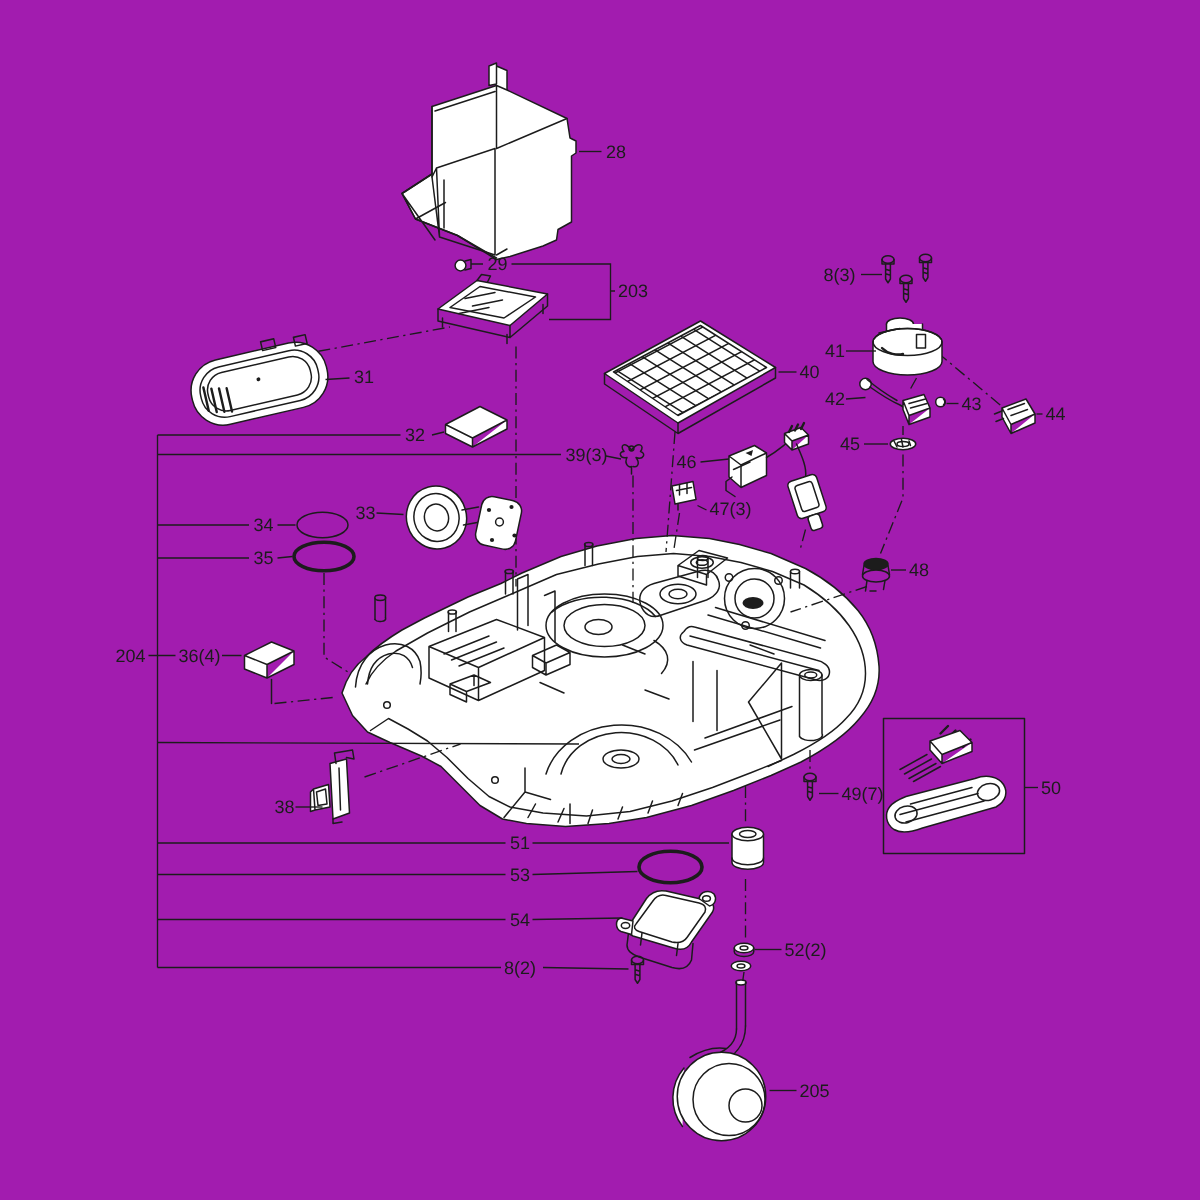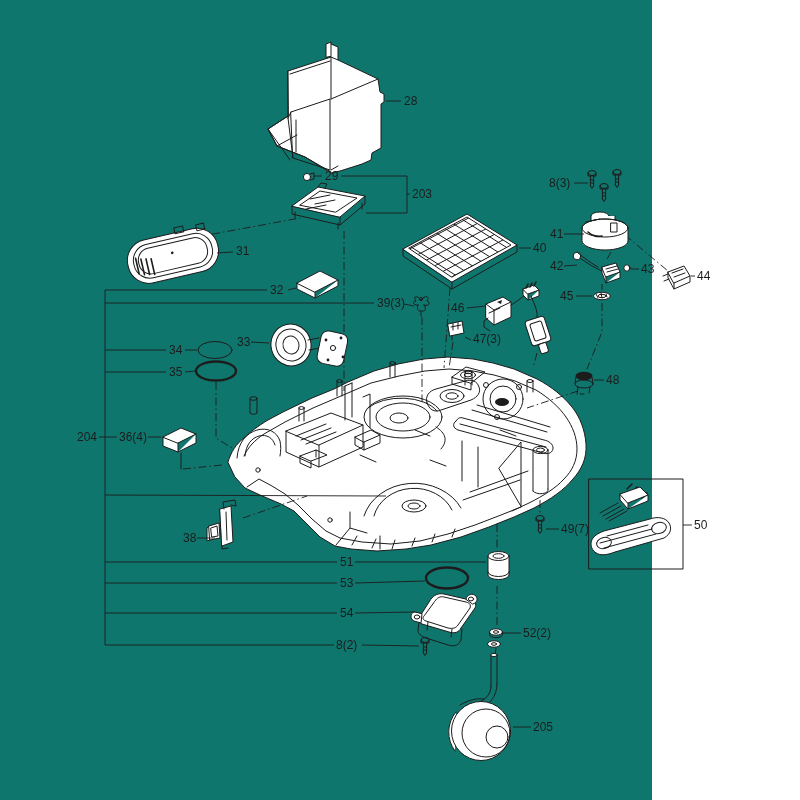--- a/index.html
+++ b/index.html
@@ -1,16 +1,16 @@
 <!DOCTYPE html>
 <html><head>
 <meta charset="utf-8">
 <style>
   html,body{margin:0;padding:0;background:#fff;}
-  #stage{width:652px;height:800px;position:relative;background:#0f766e;}
+  #stage{width:800px;height:800px;position:relative;background:#a21caf;}
   svg{display:block;}
   .ln{fill:none;stroke:#1c1c1c;stroke-width:1;stroke-linecap:round;stroke-linejoin:round;}
   .lnw{fill:#fff;stroke:#1c1c1c;stroke-width:1;stroke-linecap:round;stroke-linejoin:round;}
   .ln2{fill:none;stroke:#1c1c1c;stroke-width:1.6;stroke-linecap:round;}
   .thick{fill:none;stroke:#1c1c1c;stroke-width:2.4;}
   .dash{fill:none;stroke:#1c1c1c;stroke-width:0.9;stroke-dasharray:8 3 1.5 3;}
   .lead{fill:none;stroke:#1c1c1c;stroke-width:0.9;}
   .txt{font-family:"Liberation Sans","DejaVu Sans",sans-serif;font-size:12px;fill:#1c1c1c;}
   .dark{fill:#1c1c1c;stroke:none;}
 </style>

